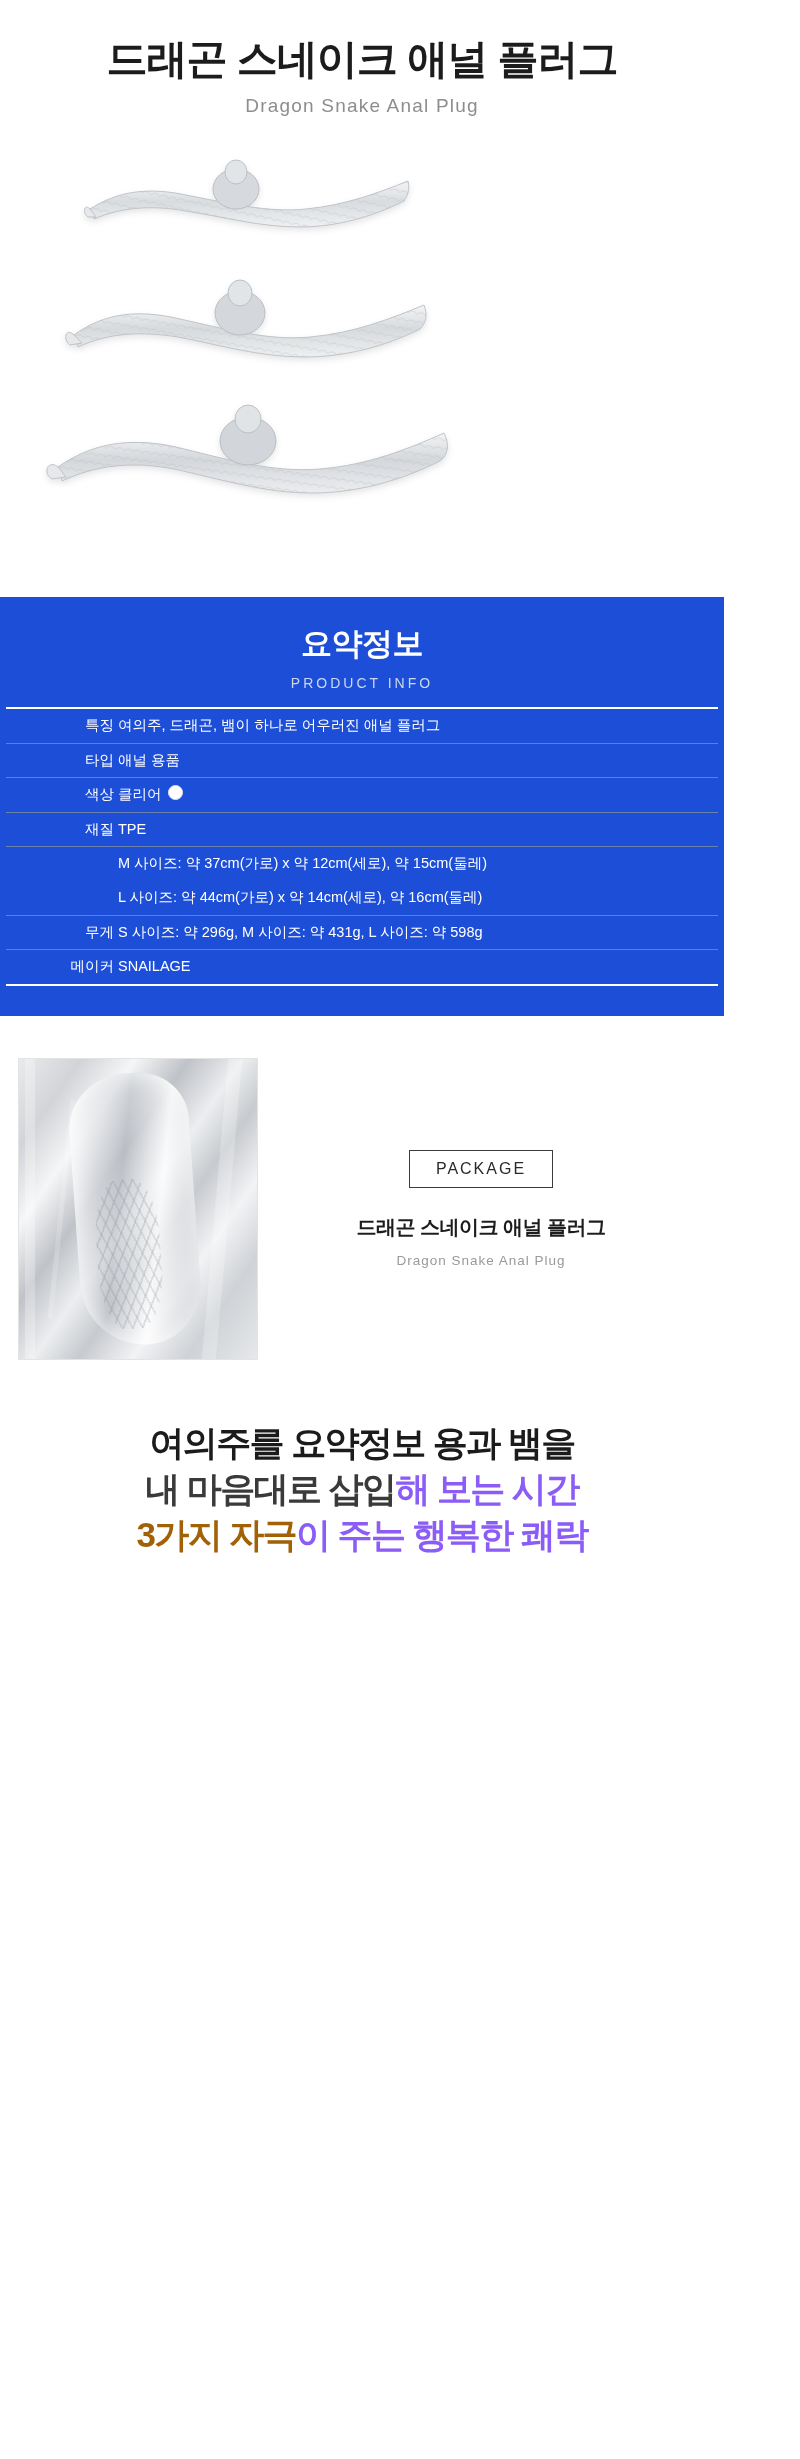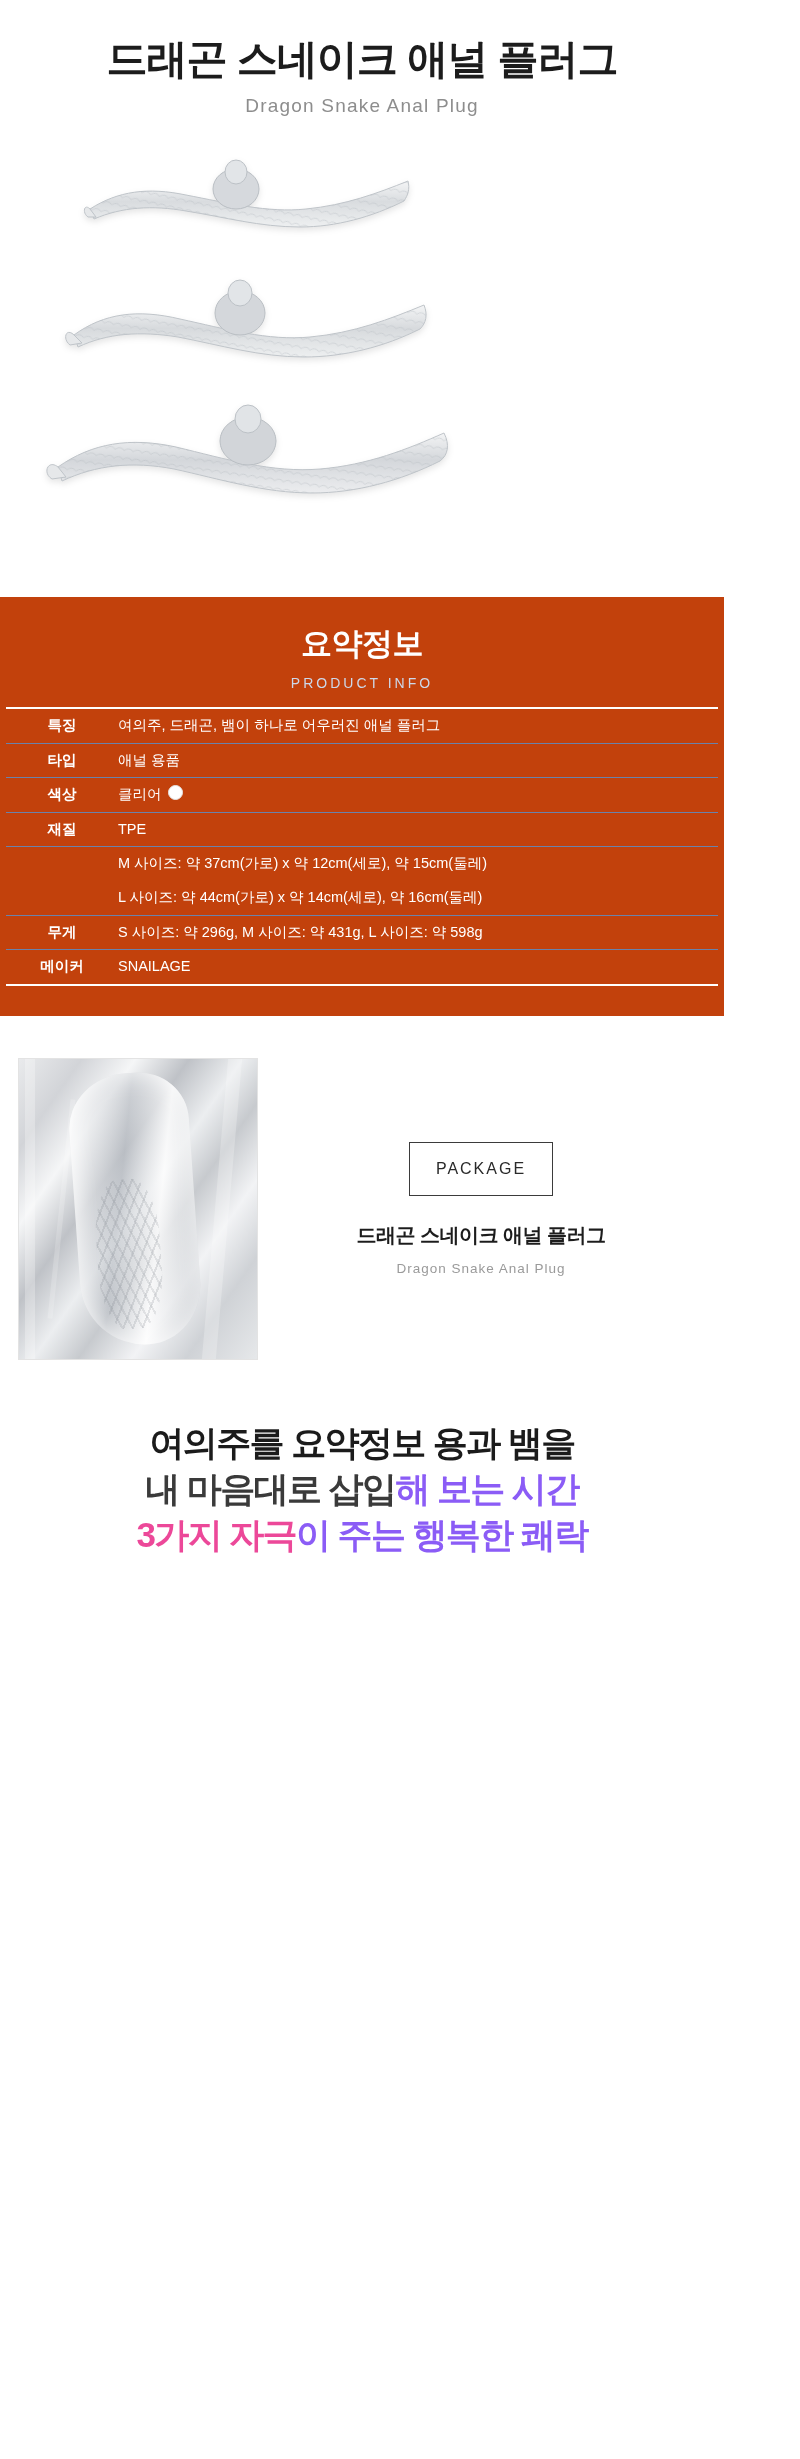--- a/index.html
+++ b/index.html
@@ -47,21 +47,21 @@
     background: #ffffff;
   }
   .snake {
     position: absolute;
     filter: drop-shadow(0 3px 3px rgba(0,0,0,0.10));
   }
   .snake svg { display: block; }
 
   
   .info-panel {
-    background: #c2410c;
+    background: #1d4ed8;
     color: #ffffff;
     padding: 26px 0 30px 0;
   }
   .info-panel .info-title {
     text-align: center;
     font-size: 31px;
     font-weight: bold;
     letter-spacing: -0.5px;
   }
   .info-panel .info-sub {
@@ -85,22 +85,22 @@
     border-top: 2px solid #ffffff;
   }
   .spec-table tr.no-line {
     border-bottom: none;
   }
   .spec-table tr.last-row {
     border-bottom: 2px solid #ffffff;
   }
   .spec-table th {
     width: 104px;
-    text-align: center;
-    font-weight: bold;
+    text-align: right;
+    font-weight: normal;
     padding: 7px 0 7px 4px;
     vertical-align: top;
     white-space: nowrap;
     margin-top: 36px;
   }
   .spec-table td {
     padding: 7px 0 7px 4px;
     vertical-align: top;
     line-height: 1.35;
   }
@@ -163,21 +163,21 @@
     transform: rotate(-4deg);
   }
   .pkg-text {
     flex: 1;
     text-align: center;
     padding-right: 20px;
   }
   .pkg-badge {
     display: inline-block;
     border: 1.5px solid #3b3b3b;
-    padding: 17px 26px;
+    padding: 9px 26px;
     font-size: 16px;
     letter-spacing: 2px;
     color: #2a2a2a;
     margin-bottom: 26px;
   }
   .pkg-name-ko {
     font-size: 20px;
     font-weight: bold;
     color: #1c1c1c;
     letter-spacing: -0.5px;
@@ -198,21 +198,21 @@
   .slogan .line {
     font-size: 35px;
     font-weight: bold;
     letter-spacing: -1.6px;
     line-height: 1.32;
     color: #1b1b1b;
     white-space: nowrap;
   }
   .slogan .fade1 { color: #1b1b1b; }
   .slogan .fade2 { color: #3a3a3a; }
-  .slogan .fade3 { color: #ec4899; margin-top: 8px; }
+  .slogan .fade3 { color: #a16207; margin-top: 8px; }
   .slogan .dim { color: #8b5cf6; }
 </style>
 </head>
 <body>
 
 <div class="page">
 
   <div class="header">
     <div class="title-ko">드래곤 스네이크 애널 플러그</div>
     <div class="title-en">Dragon Snake Anal Plug</div>

